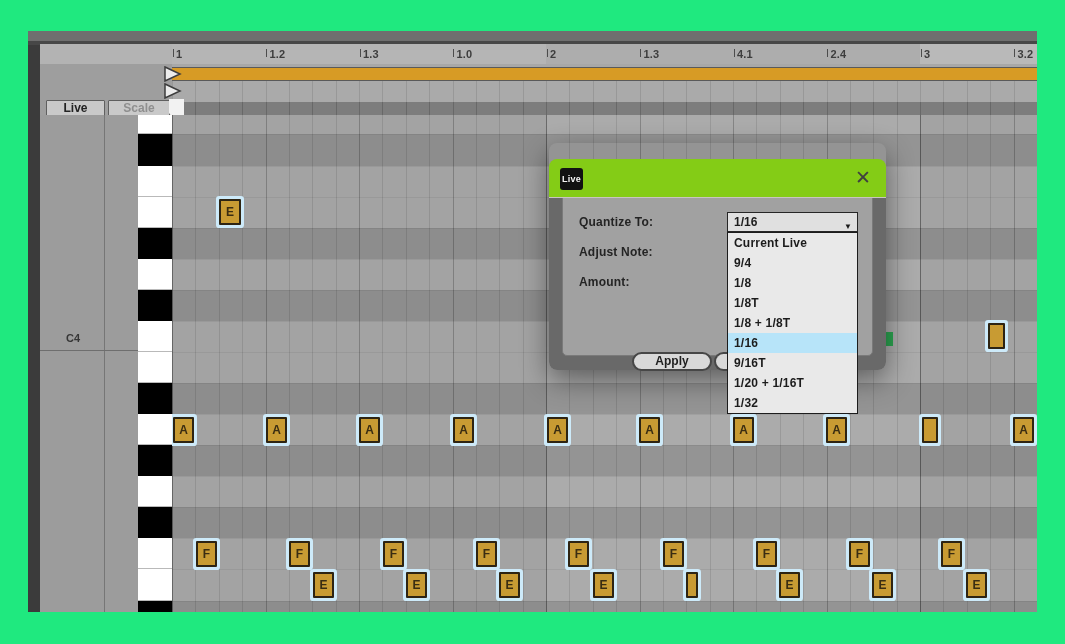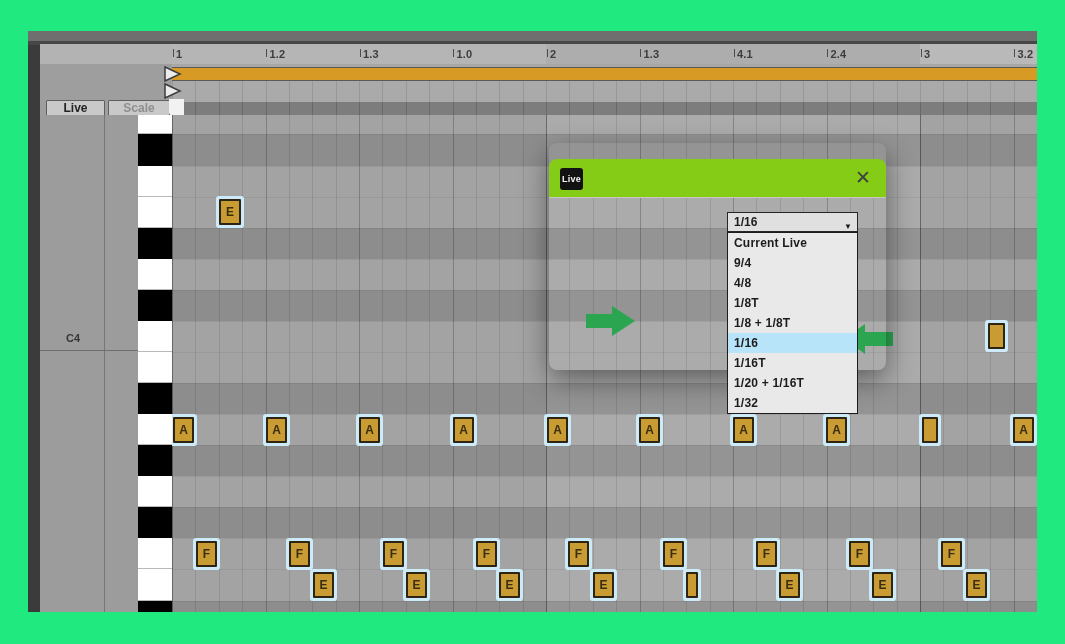--- a/index.html
+++ b/index.html
@@ -329,39 +329,48 @@
         <div class="note" style="left: 327px; top: 456.95px; width: 21px;">E</div>
         <div class="note" style="left: 421px; top: 456.95px; width: 21px;">E</div>
         <div class="note" style="left: 514px; top: 456.95px; width: 12px;"></div>
         <div class="note" style="left: 607px; top: 456.95px; width: 21px;">E</div>
         <div class="note" style="left: 700px; top: 456.95px; width: 21px;">E</div>
         <div class="note" style="left: 794px; top: 456.95px; width: 21px;">E</div>
       </div>
   </div>
 
   <div class="abs dialog">
+    <div class="dlg-body">
+      <div class="dlg-inner">
+        <div class="dlg-label" style="top:22px">Quantize To:</div>
+        <div class="dlg-label" style="top:52px">Adjust Note:</div>
+        <div class="dlg-label" style="top:82px">Amount:</div>
+      </div>
+      <div class="hidden-btn"></div>
+      <div class="apply-btn">Apply</div>
+    </div>
     <div class="dlg-title">
       <div class="dlg-logo">Live</div>
       <div class="dlg-close">✕</div>
     </div>
   </div>
 
   <div class="dlg-select abs" style="left:727px; top:212px;">
     <span>1/16</span>
     <span class="dlg-caret">▼</span>
   </div>
 
   <div class="abs dropdown" id="dropdown">
       <div class="dd-item">Current Live</div>
       <div class="dd-item">9/4</div>
-      <div class="dd-item">4/8</div>
+      <div class="dd-item">1/8</div>
       <div class="dd-item">1/8T</div>
       <div class="dd-item">1/8 + 1/8T</div>
       <div class="dd-item sel">1/16</div>
-      <div class="dd-item">1/16T</div>
+      <div class="dd-item">9/16T</div>
       <div class="dd-item">1/20 + 1/16T</div>
       <div class="dd-item">1/32</div>
     </div>
 
   <div class="arrow">
     <div class="arr-tail abs" style="left:586px; top:314px; width:27px; height:14px;"></div>
     <div class="arr-head-right abs" style="left:612px; top:306px;"></div>
   </div>
   <div class="arrow">
     <div class="arr-head-left abs" style="left:844px; top:324px;"></div>

